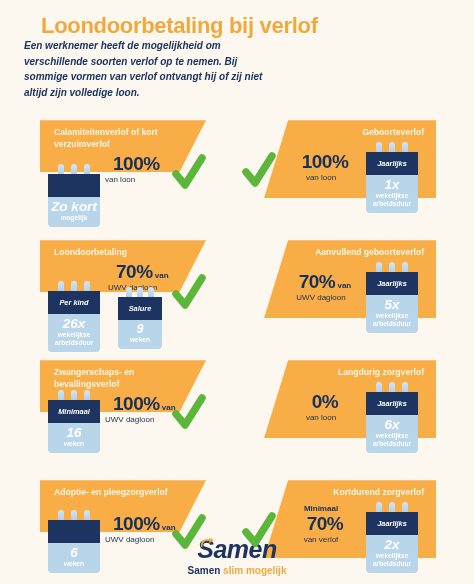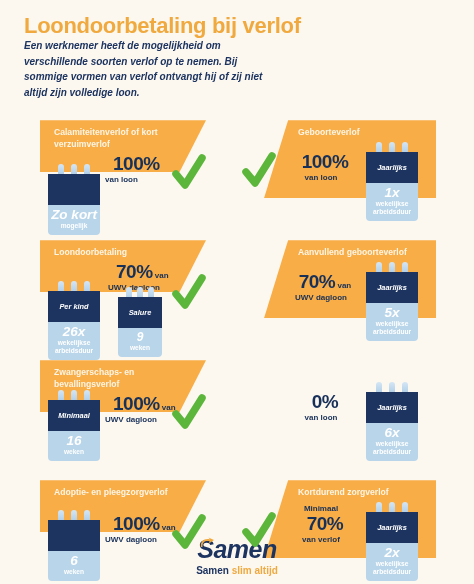--- a/index.html
+++ b/index.html
@@ -15,20 +15,21 @@
   }
 
   
   .header { padding: 14px 24px 6px 24px; }
   .main-title {
     font-size: 22px;
     font-weight: bold;
     color: #f0a93f;
     letter-spacing: -0.3px;
     line-height: 1.1;
+    margin-left: 17px;
   }
   .intro {
     margin-top: 0;
     font-size: 10px;
     font-weight: bold;
     font-style: italic;
     color: #1d3461;
     line-height: 1.55;
     max-width: 250px;
   }
@@ -65,21 +66,21 @@
   }
   .card-title {
     position: absolute;
     top: 7px;
     font-size: 8.6px;
     font-weight: bold;
     color: #fdf5e6;
     line-height: 1.35;
   }
   .card.left .card-title { left: 14px; right: 34px; text-align: left; }
-  .card.right .card-title { right: 12px; left: 34px; text-align: left; }
+  .card.right .card-title { right: 12px; left: 34px; text-align: right; }
 
   
   .pct {
     position: absolute;
     color: #173059;
     z-index: 5;
   }
   .pct .big {
     font-size: 19px;
     font-weight: bold;
@@ -88,21 +89,21 @@
     line-height: 1;
     margin-left: 8px;
   }
   .pct .van {
     font-size: 8px;
     font-weight: bold;
     display: inline;
   }
   .pct .sub {
     font-size: 8px;
-    font-weight: bold;
+    font-weight: normal;
     line-height: 1.2;
     margin-top: 1px;
   }
   .pct .pre {
     font-size: 8px;
     font-weight: bold;
     margin-bottom: 1px;
   }
 
   
@@ -121,21 +122,21 @@
   }
   .cal .ring {
     width: 6px;
     height: 17px;
     border-radius: 3px;
     background: linear-gradient(180deg,#d5e6f5 0%, #9dc2e0 100%);
   }
   .cal .band {
     position: relative;
     background: #1d3461;
-    height: 31px;
+    height: 23px;
     display: flex;
     align-items: center;
     justify-content: center;
     color: #fff;
     font-size: 7.4px;
     font-weight: bold;
     font-style: italic;
     margin-top: -3px;
   }
   .cal .body {
@@ -336,20 +337,23 @@
         <div class="body">
           <div class="num">16</div>
           <div class="lbl">weken</div>
         </div>
       </div>
       <div class="check" style="left: 172px; top: 42px;">
         <svg viewBox="0 0 34 38">
           <path d="M4 20 L13 31 L30 4" stroke="#5cb63c" stroke-width="7.5" fill="none" stroke-linecap="round" stroke-linejoin="round"></path>
         </svg>
       </div>
+      <div class="card right">
+        <div class="card-title">Langdurig zorgverlof</div>
+      </div>
       <div class="pct" style="right: 118px; top: 40px; text-align: center; width: 70px;">
         <div><span class="big">0%</span></div>
         <div class="sub">van loon</div>
       </div>
       <div class="cal" style="right: 56px; top: 30px;">
         <div class="rings">
           <span class="ring"></span>
           <span class="ring"></span>
           <span class="ring"></span>
         </div>
@@ -416,15 +420,15 @@
 <div class="footer">
   <div class="logo-word">
     <span class="logo-arrow">
       <svg viewBox="0 0 16 12">
           <path d="M2 10 C1 4 6 1 11 2.5 L9.5 0.5 L15 3 L10 6.5 L10.5 4.2 C6.5 3.2 3 5 3.5 10 Z" fill="#f0a93f"></path>
         </svg>
     </span>
     <span>Samen</span>
   </div>
   <div class="tagline">
-    <span class="a">Samen </span><span class="b">slim altijd</span>
+    <span class="a">Samen </span><span class="b">slim mogelijk</span>
   </div>
 </div>
 
 </body></html>

